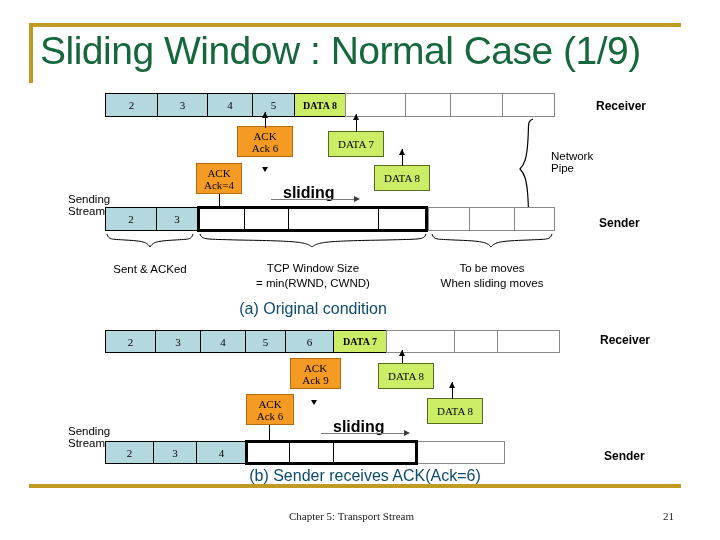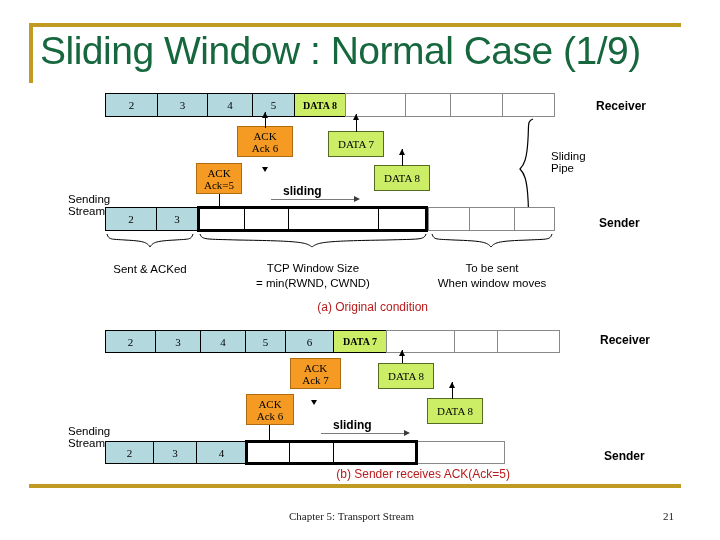--- a/index.html
+++ b/index.html
@@ -84,21 +84,21 @@
     content:""; position:absolute; left:-3px; bottom:-6px;
     border-left:3.5px solid transparent; border-right:3.5px solid transparent;
     border-top:6px solid #000;
   }
 
   .lbl {
     position:absolute; font-family:"Liberation Sans", sans-serif;
     font-size:11.5px; color:#000;
   }
   .lbl.bold { font-weight:bold; font-size:12px; }
-  .lbl.sliding { font-weight:bold; font-size:12px; }
+  .lbl.sliding { font-weight:bold; font-size:16px; }
   .lbl.center { text-align:center; }
 
   .slide-arrow { position:absolute; height:1px; background:#7a7a7a; }
   .slide-arrow::after {
     content:""; position:absolute; right:-5px; top:-3px;
     border-top:3.5px solid transparent; border-bottom:3.5px solid transparent;
     border-left:6px solid #3a3a3a;
   }
   .tick-mark {
     position:absolute; width:0; height:0;
@@ -106,21 +106,21 @@
     border-top:5px solid #000;
   }
 
   .brace-h { position:absolute; }
   .brace-h svg { display:block; }
   .brace-v { position:absolute; }
   .brace-v svg { display:block; }
 
   .caption {
     position:absolute; font-family:"Liberation Sans", sans-serif;
-    font-size:12px; color:#b91c1c; text-align:right;
+    font-size:16px; color:#0c4a6e; text-align:center;
   }
 </style>
 </head>
 <body>
 
 <div id="slide-top-rule"></div>
 <div id="slide-left-rule"></div>
 <div id="slide-bottom-rule"></div>
 
 <div id="page-title">Sliding Window : Normal Case (1/9)</div>
@@ -133,39 +133,39 @@
     <div class="seg blue" style="width:45px;">4</div>
     <div class="seg blue" style="width:42px;">5</div>
     <div class="seg green" style="width:51px;">DATA 8</div>
     <div class="seg faint" style="width:60px;"></div>
     <div class="seg faint" style="width:45px;"></div>
     <div class="seg faint" style="width:52px;"></div>
     <div class="seg faint" style="width:53px;"></div>
   </div>
 
   <div class="lbl bold" style="left:596px; top:99px;">Receiver</div>
-  <div class="lbl" style="left:551px; top:150px;">Sliding Pipe</div>
+  <div class="lbl" style="left:551px; top:150px;">Network Pipe</div>
   <div class="lbl bold" style="left:599px; top:216px;">Sender</div>
   <div class="lbl" style="left:68px; top:193px;">Sending Stream</div>
 
   <div class="brace-v" style="left:519px; top:117px;">
     <svg width="18" height="105" viewBox="0 0 18 105">
       <path d="M14 2 C 8 4, 10 8, 9 22 C 8 42, 5 48, 1 52 C 5 56, 8 62, 9 82 C 10 96, 8 100, 14 103" fill="none" stroke="#000" stroke-width="1.2"></path>
     </svg>
   </div>
 
   <div class="msg-box ack" style="left:237px; top:126px; width:56px; height:31px;">
     <span>ACK</span>
     <span>Ack  6</span>
   </div>
   <div class="arrow-up" style="left:265px; top:112px; height:16px;"></div>
 
   <div class="msg-box ack" style="left:196px; top:163px; width:46px; height:31px;">
     <span>ACK</span>
-    <span>Ack=5</span>
+    <span>Ack=4</span>
   </div>
   <div class="arrow-down" style="left:219px; top:194px; height:17px;"></div>
 
   <div class="msg-box data" style="left:328px; top:131px; width:56px; height:26px;">
     <span>DATA 7</span>
   </div>
   <div class="arrow-up" style="left:356px; top:114px; height:18px;"></div>
 
   <div class="msg-box data" style="left:374px; top:165px; width:56px; height:26px;">
     <span>DATA 8</span>
@@ -202,22 +202,22 @@
     </svg>
   </div>
   <div class="lbl center" style="left:238px; top:262px; width:150px;">TCP Window Size</div>
   <div class="lbl center" style="left:238px; top:277px; width:150px;">= min(RWND, CWND)</div>
 
   <div class="brace-h" style="left:430px; top:232px;">
     <svg width="124" height="16" viewBox="0 0 124 16">
       <path d="M2 2 C 4 8, 6 7, 24 8 C 52 9, 57 10, 61 15 C 65 10, 70 9, 98 8 C 118 7, 120 8, 122 2" fill="none" stroke="#000" stroke-width="1"></path>
     </svg>
   </div>
-  <div class="lbl center" style="left:422px; top:262px; width:140px;">To be sent</div>
-  <div class="lbl center" style="left:422px; top:277px; width:140px;">When window moves</div>
+  <div class="lbl center" style="left:422px; top:262px; width:140px;">To be moves</div>
+  <div class="lbl center" style="left:422px; top:277px; width:140px;">When sliding moves</div>
 
   <div class="caption" style="left:198px; top:300px; width:230px;">(a) Original condition</div>
 </div>
 
 <div class="diagram">
 
   <div class="seg-row" style="left:105px; top:330px; width:455px; height:23px;">
     <div class="seg blue" style="width:50px;">2</div>
     <div class="seg blue" style="width:45px;">3</div>
     <div class="seg blue" style="width:45px;">4</div>
@@ -228,21 +228,21 @@
     <div class="seg faint" style="width:43px;"></div>
     <div class="seg faint" style="width:63px;"></div>
   </div>
 
   <div class="lbl bold" style="left:600px; top:333px;">Receiver</div>
   <div class="lbl bold" style="left:604px; top:449px;">Sender</div>
   <div class="lbl" style="left:68px; top:425px;">Sending Stream</div>
 
   <div class="msg-box ack" style="left:290px; top:358px; width:51px; height:31px;">
     <span>ACK</span>
-    <span>Ack  7</span>
+    <span>Ack  9</span>
   </div>
   <div class="arrow-up" style="left:402px; top:350px; height:16px;"></div>
 
   <div class="msg-box ack" style="left:246px; top:394px; width:48px; height:31px;">
     <span>ACK</span>
     <span>Ack  6</span>
   </div>
   <div class="arrow-down" style="left:269px; top:425px; height:16px;"></div>
 
   <div class="msg-box data" style="left:378px; top:363px; width:56px; height:26px;">
@@ -262,17 +262,17 @@
     <div class="seg blue" style="width:48px;">2</div>
     <div class="seg blue" style="width:43px;">3</div>
     <div class="seg blue" style="width:50px;">4</div>
     <div class="seg" style="width:43px;"></div>
     <div class="seg" style="width:44px;"></div>
     <div class="seg" style="width:84px;"></div>
     <div class="seg faint" style="width:88px;"></div>
   </div>
   <div class="win-box" style="left:245px; top:440px; width:173px; height:25px;"></div>
 
-  <div class="caption" style="left:220px; top:467px; width:290px;">(b) Sender receives ACK(Ack=5)</div>
+  <div class="caption" style="left:220px; top:467px; width:290px;">(b) Sender receives ACK(Ack=6)</div>
 </div>
 
 <div id="footer-text">Chapter 5: Transport Stream</div>
 <div id="footer-page">21</div>
 
 </body></html>

